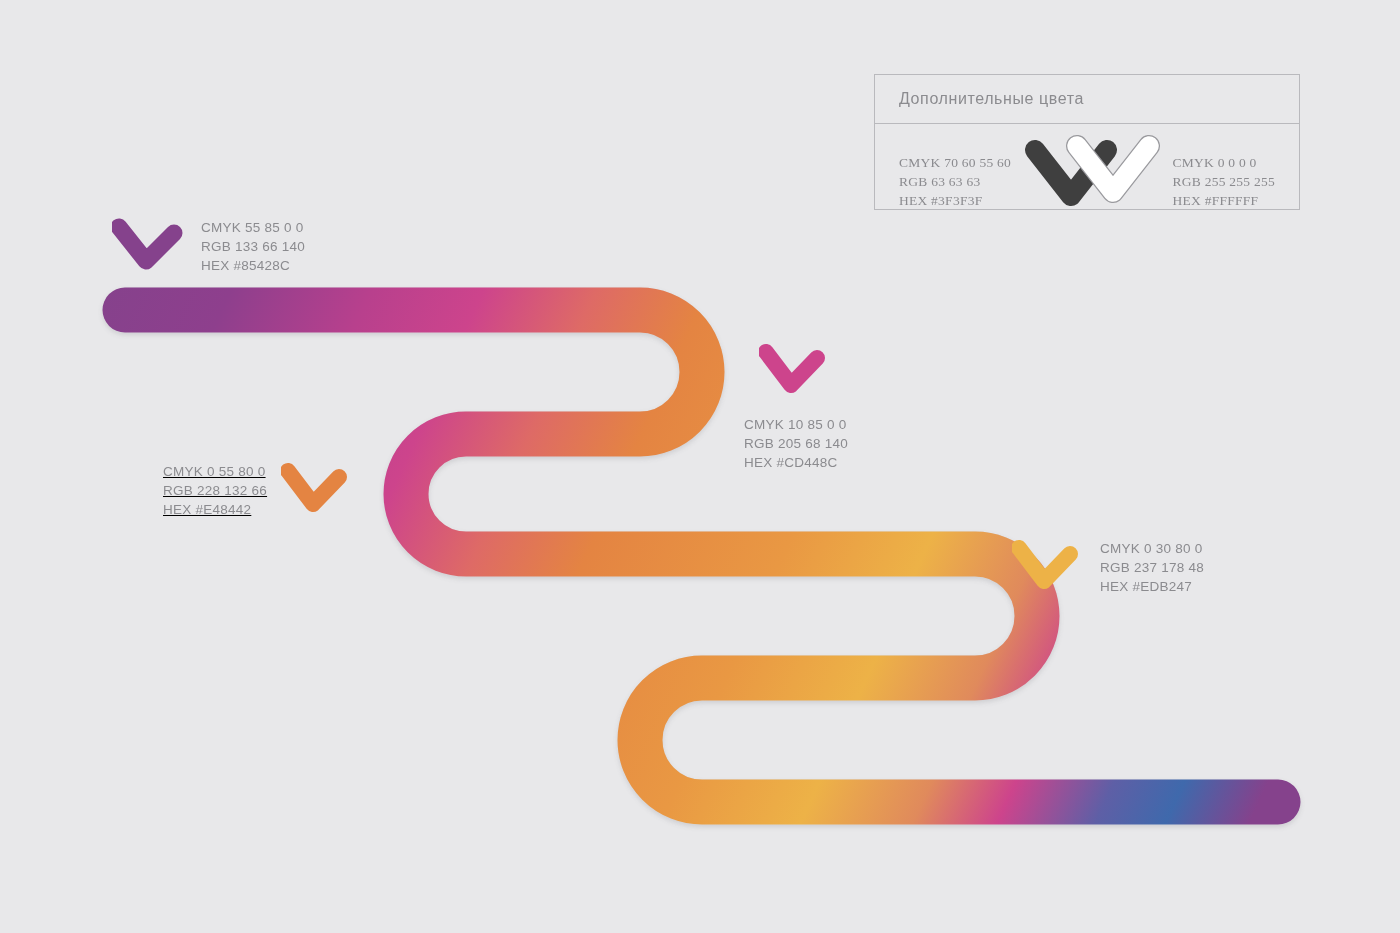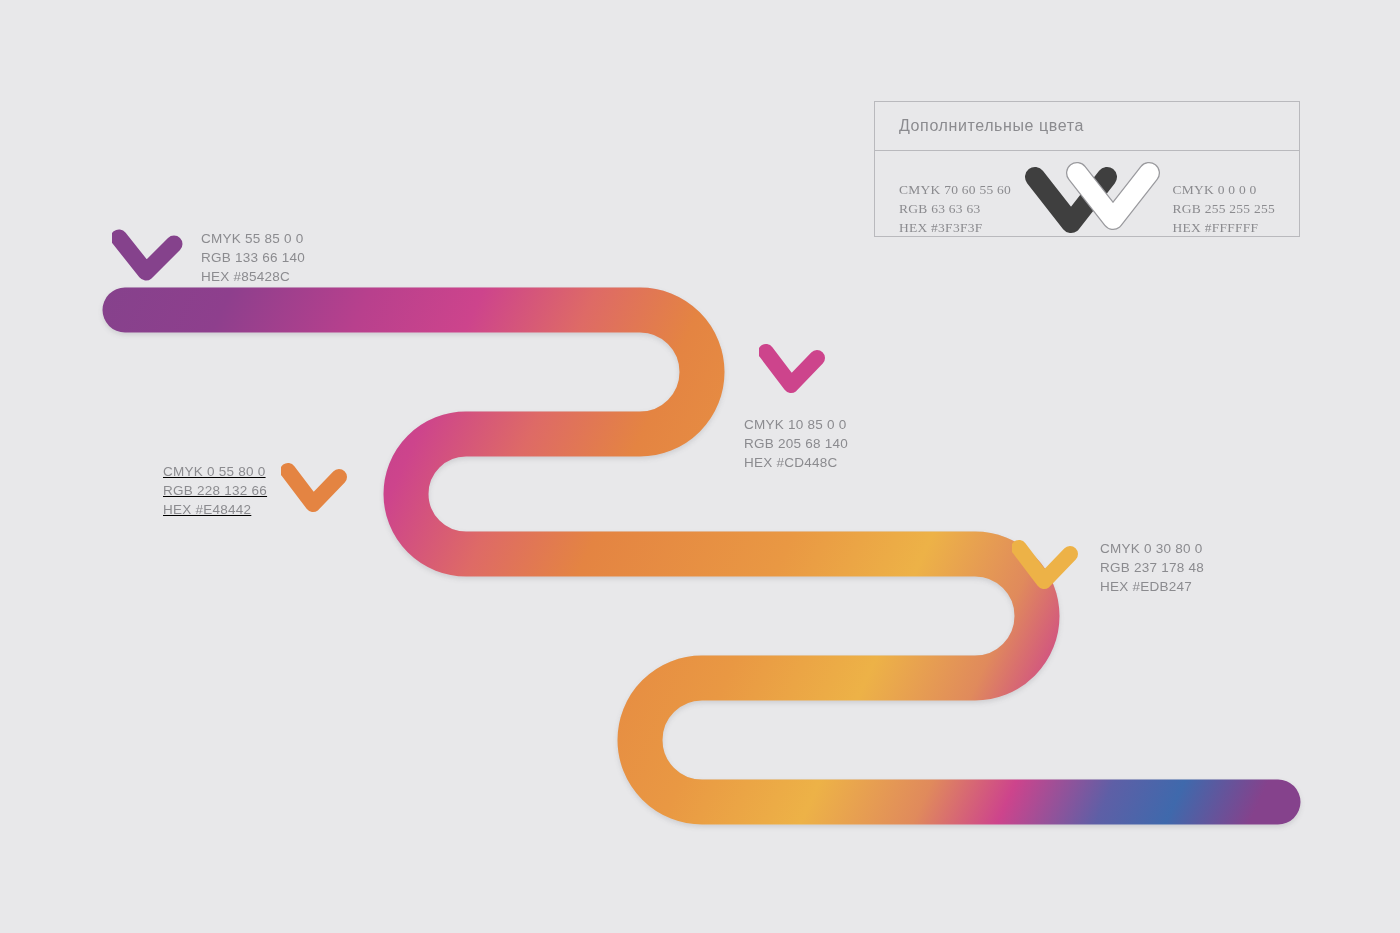--- a/index.html
+++ b/index.html
@@ -44,21 +44,20 @@
   }
   .swatch-text div { white-space: nowrap; }
 
   
   #extra-panel {
     position: absolute;
     left: 874px; top: 74px;
     width: 426px; height: 136px;
     border: 1px solid #b9b9bd;
     background: transparent;
-    margin-top: 27px;
   }
   #extra-panel-header {
     height: 49px;
     border-bottom: 1px solid #b9b9bd;
     display: flex;
     align-items: center;
     padding-left: 24px;
   }
   #extra-panel-title {
     color: #8b8b8f;
@@ -153,21 +152,21 @@
         <stop offset="0.68" stop-color="#EDB247"></stop>
         <stop offset="0.76" stop-color="#E08A5C"></stop>
         <stop offset="0.82" stop-color="#CD448C"></stop>
         <stop offset="0.89" stop-color="#5E5FA6"></stop>
         <stop offset="0.94" stop-color="#3F69AC"></stop>
         <stop offset="1.00" stop-color="#85428C"></stop>
       </linearGradient>
     </defs>
   </svg>
 
-  <div class="swatch" style="left:112px; top:226px;gap:11px;">
+  <div class="swatch" style="left:112px; top:215px;gap:11px;">
     <svg class="swatch-mark" width="78" height="62" viewBox="0 0 78 62">
       <path d="M 7 12 L 34 46 L 62 18" fill="none" stroke="#85428C" stroke-width="17" stroke-linecap="round" stroke-linejoin="round"></path>
     </svg>
     <div class="swatch-text">
       <div>CMYK 55 85 0 0</div>
       <div>RGB 133 66 140</div>
       <div>HEX #85428C</div>
     </div>
   </div>
 

